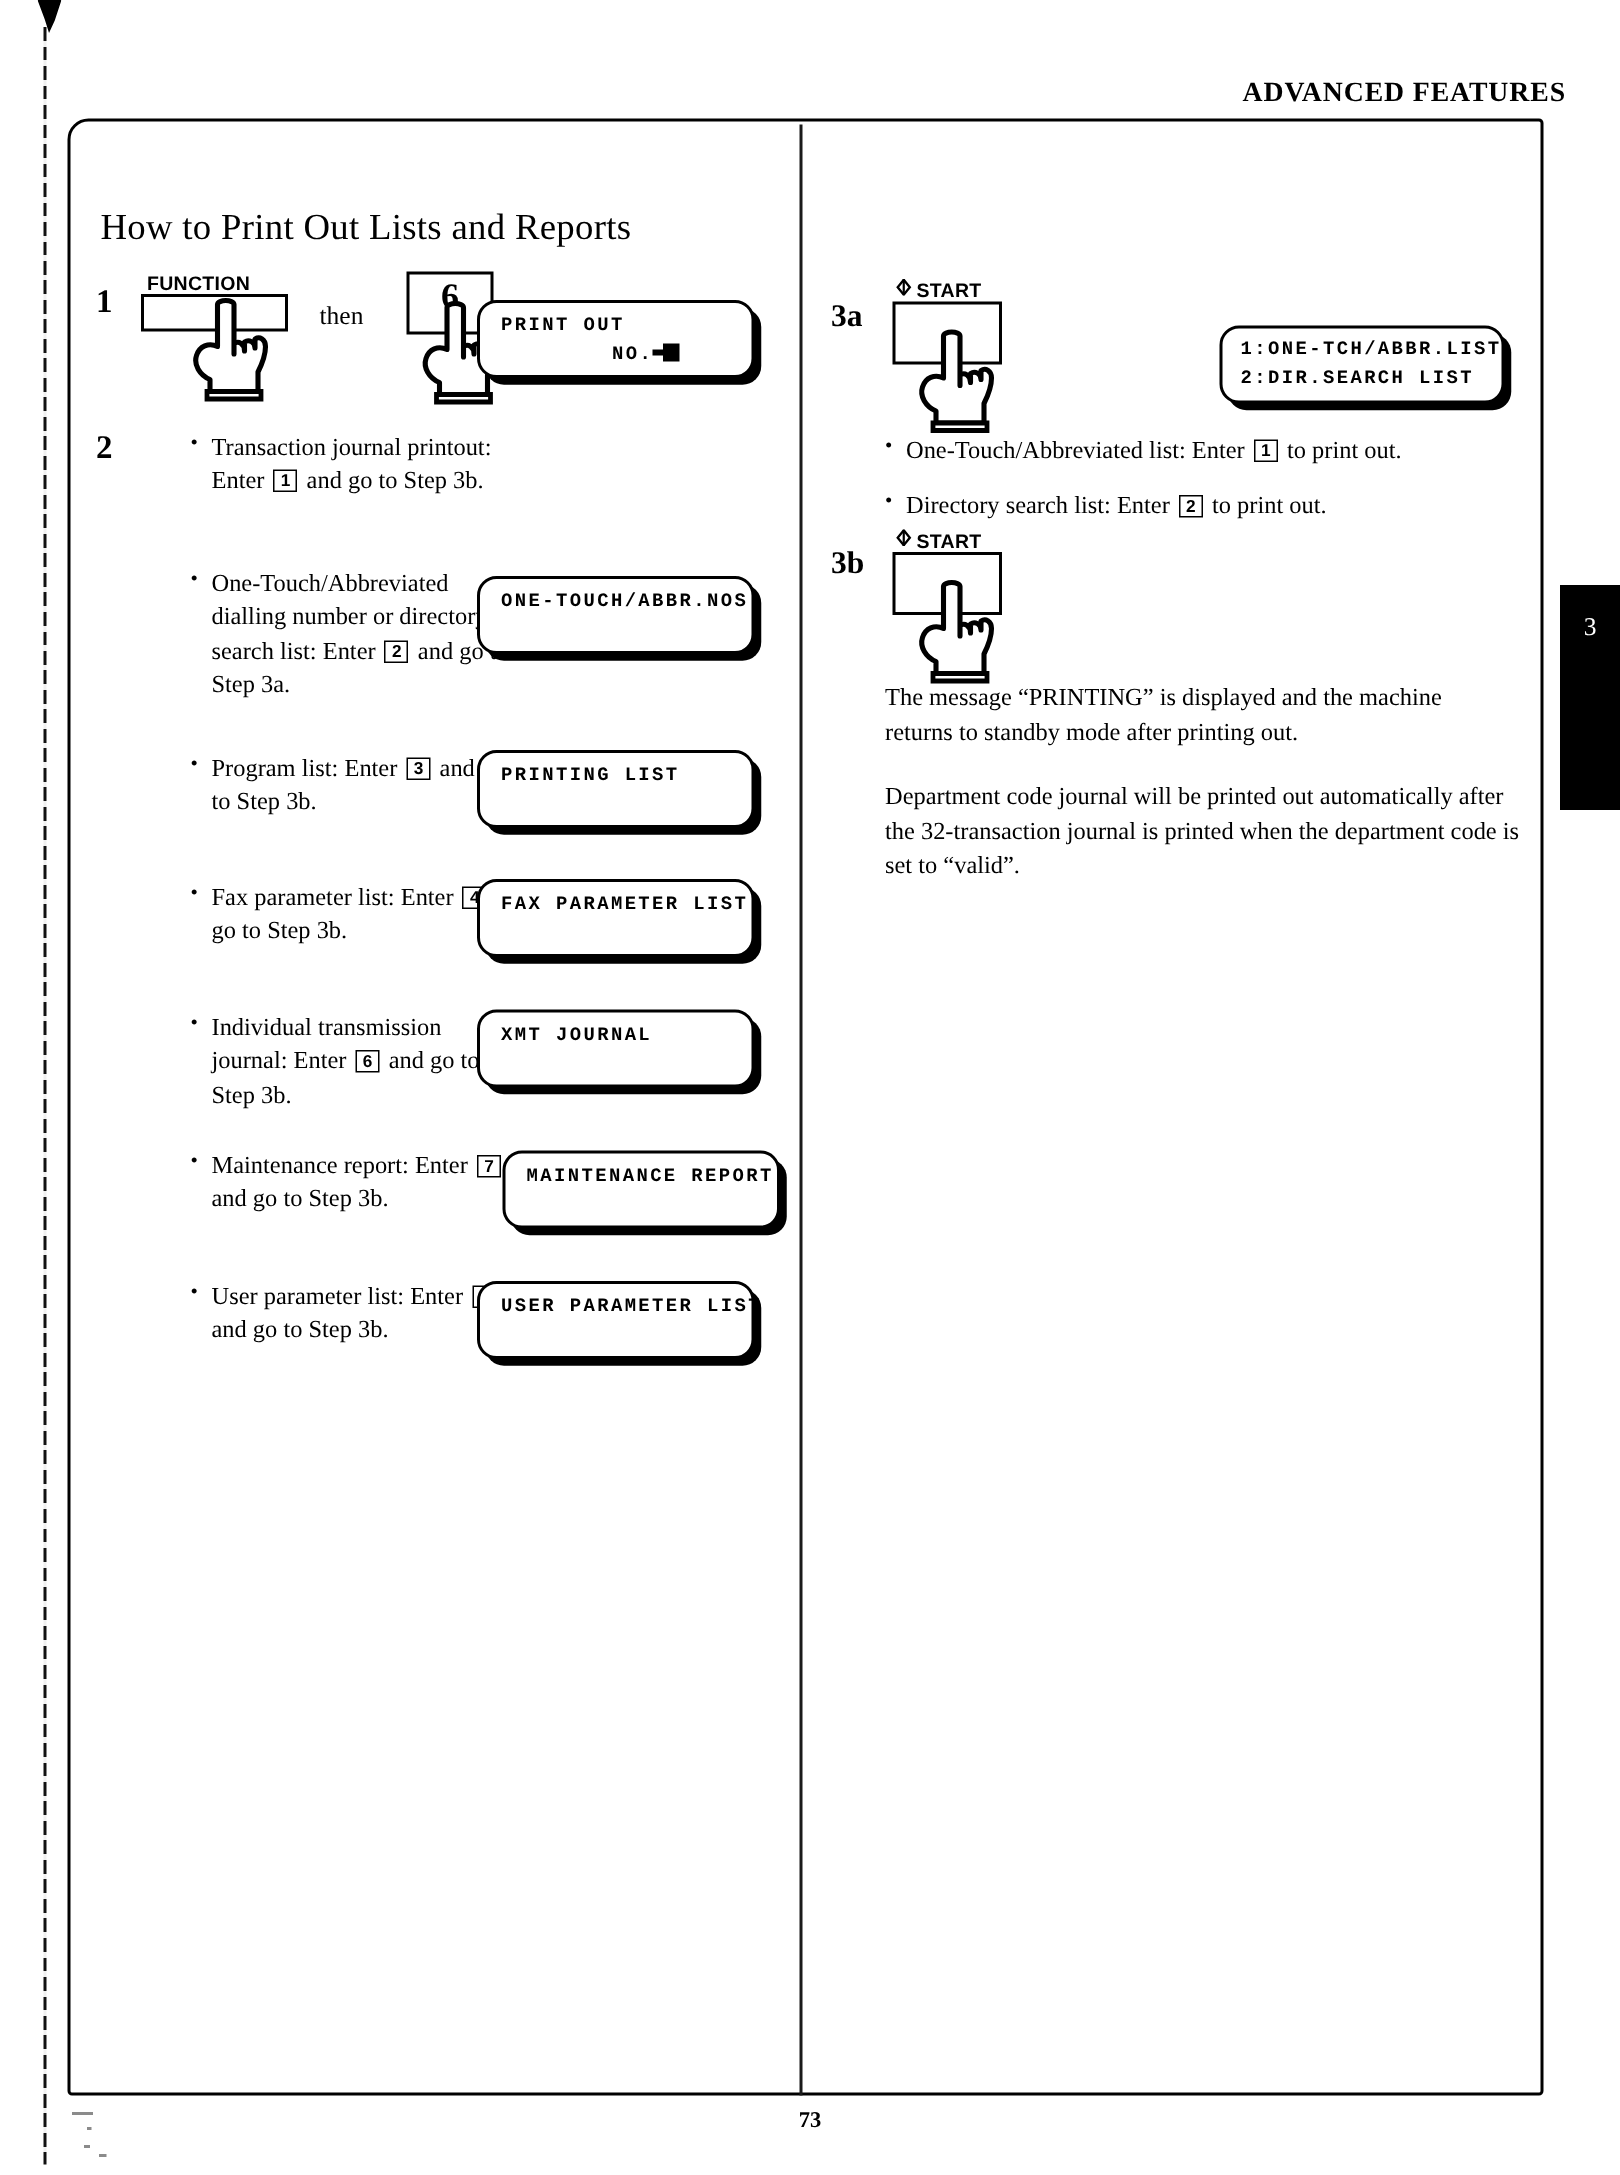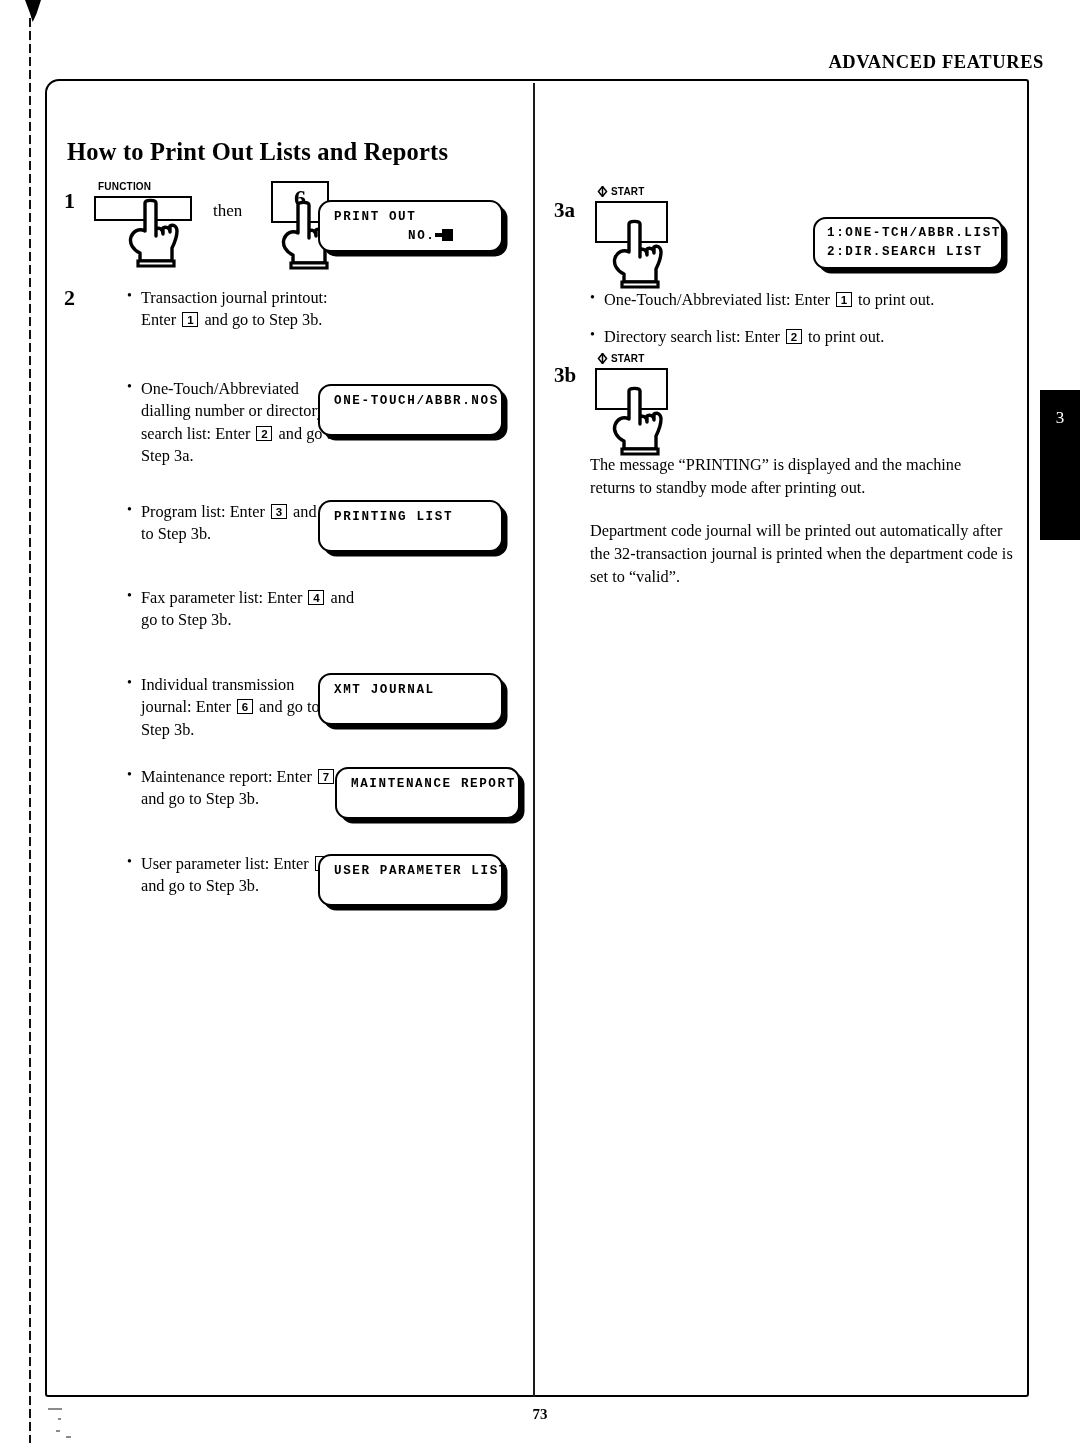--- a/index.html
+++ b/index.html
@@ -78,21 +78,21 @@
     position: absolute;
     left: 488px; top: 0;
     width: 496px; height: 100%;
   }
 
   
   .doc-title {
     position: absolute;
     left: 20px; top: 57px;
     font-family: "Liberation Serif", serif;
-    font-weight: bold;
+    font-weight: normal;
     font-size: 24.5px;
     letter-spacing: 0.2px;
     white-space: nowrap;
   }
 
   
   .step-num {
     position: absolute;
     font-family: "Liberation Serif", serif;
     font-weight: bold;
@@ -104,21 +104,21 @@
   .key {
     position: absolute;
     border: 2.6px solid #000;
     background: #fff;
     box-sizing: border-box;
   }
   .key-caption {
     position: absolute;
     font-family: "Liberation Sans", sans-serif;
     font-weight: bold;
-    font-size: 10px;
+    font-size: 13px;
     letter-spacing: 0.2px;
     white-space: nowrap;
   }
   .key-digit {
     position: absolute;
     font-family: "Liberation Serif", serif;
     font-weight: bold;
     font-size: 24px;
     text-align: center;
     width: 100%;
@@ -318,20 +318,23 @@
     </div>
     <div class="lcd" style="left:271px;top:419px;width:185px;height:52px;">
       <div class="lcd-line" style="left:14px;top:8px;">PRINTING LIST</div>
     </div>
 
     <div class="bullet-block" style="left:80px;top:506px;width:228px;">
       <div class="bl">
         <span>Fax parameter list: Enter </span><span class="keybox">4</span><span> and go to Step 3b.</span>
       </div>
     </div>
+    <div class="lcd" style="left:271px;top:505px;width:185px;height:52px;">
+      <div class="lcd-line" style="left:14px;top:8px;">FAX PARAMETER LIST</div>
+    </div>
 
     <div class="bullet-block" style="left:80px;top:593px;width:218px;">
       <div class="bl">
         <span>Individual transmission journal: Enter </span><span class="keybox">6</span><span> and go to Step 3b.</span>
       </div>
     </div>
     <div class="lcd" style="left:271px;top:592px;width:185px;height:52px;">
       <div class="lcd-line" style="left:14px;top:8px;">XMT JOURNAL</div>
     </div>
 

